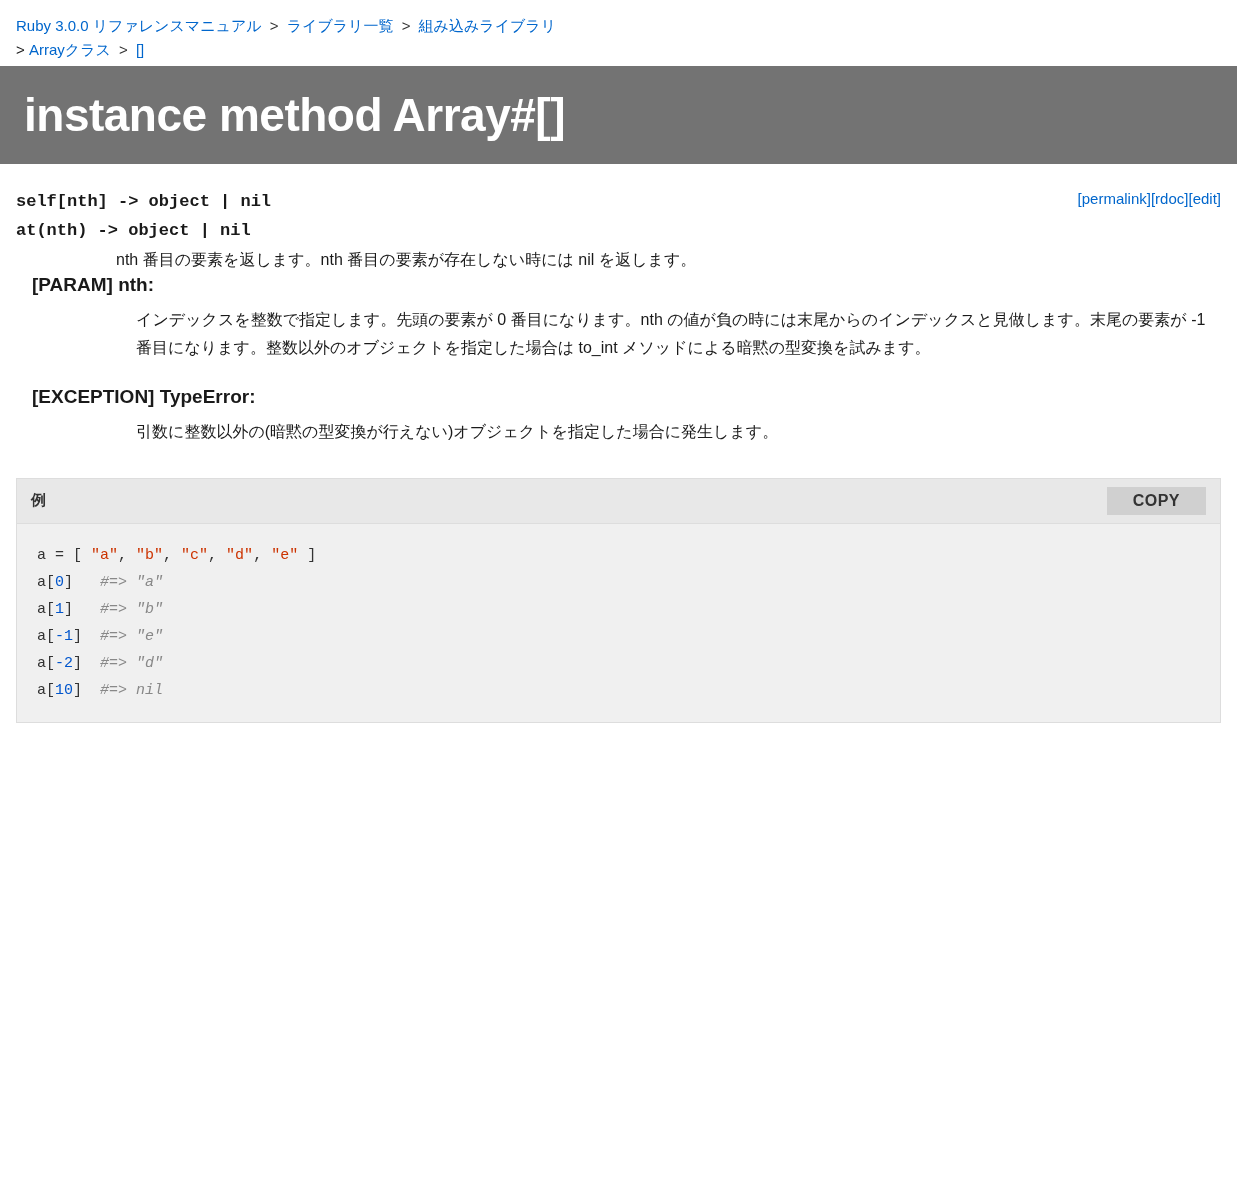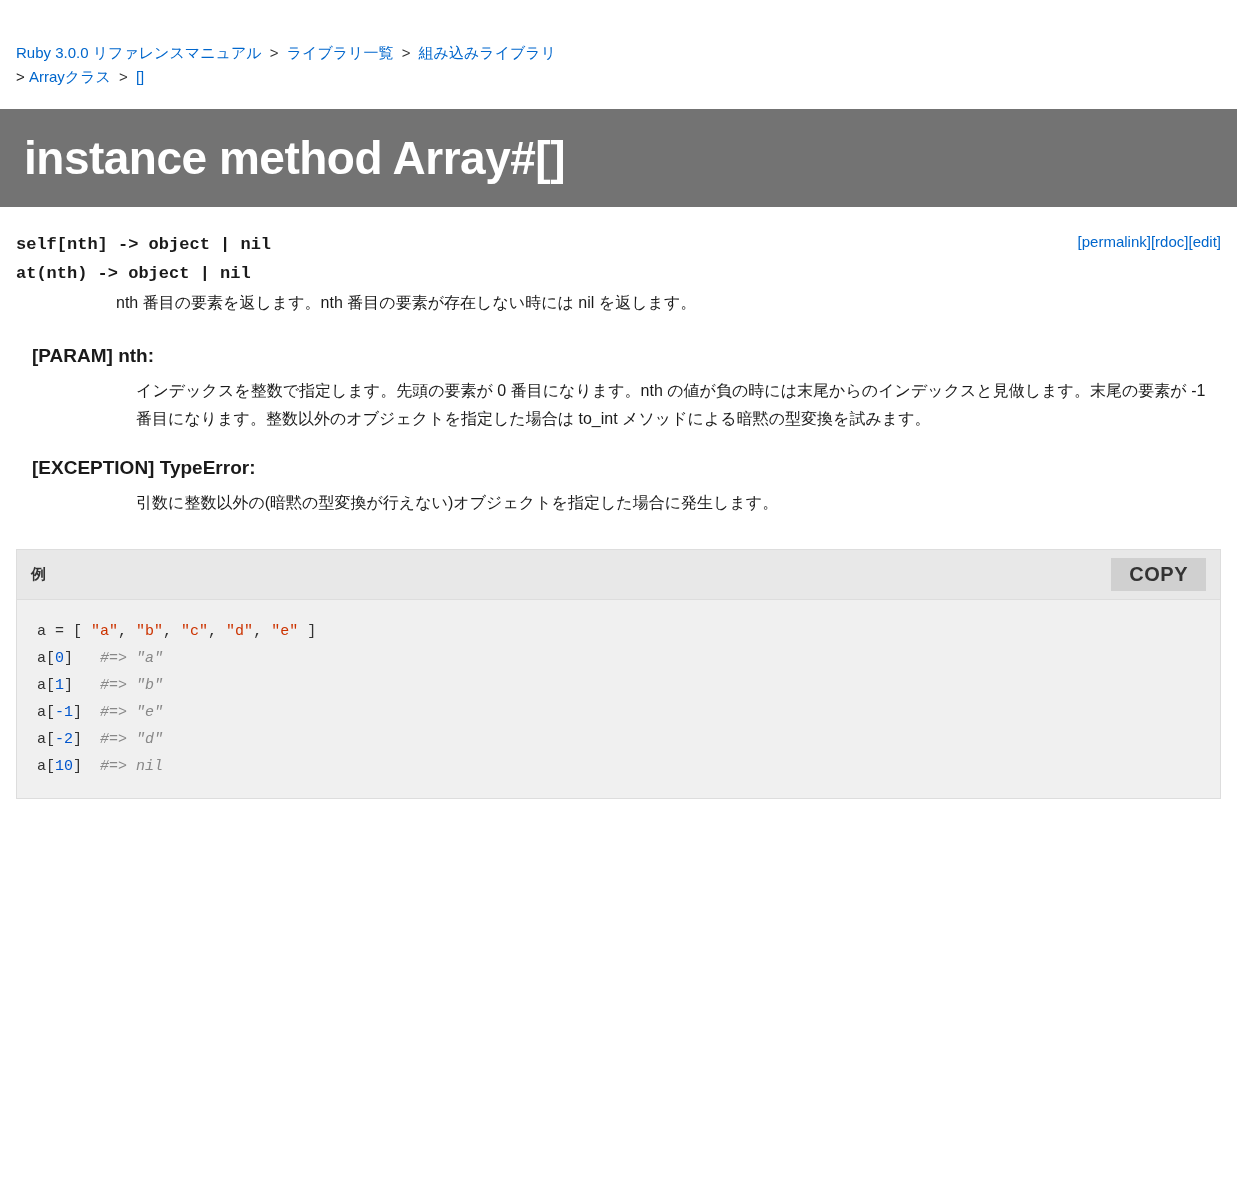--- a/index.html
+++ b/index.html
@@ -11,24 +11,23 @@
     body {
       font-family: "Helvetica Neue", Arial, "Hiragino Kaku Gothic ProN", "Hiragino Sans", Meiryo, sans-serif;
       font-size: 16px;
       color: #1a1a1a;
       background: #fff;
       width: 1237px;
       min-height: 1190px;
     }
 
     .breadcrumb-area {
-      padding: 14px 16px 20px 16px;
+      padding: 14px 16px 4px 16px;
       font-size: 15px;
       line-height: 1.6;
-      margin-top: 27px;
     }
 
     .breadcrumb-area a {
       color: #0066cc;
       text-decoration: none;
     }
 
     .breadcrumb-separator {
       color: #333;
       margin: 0 4px;
@@ -71,21 +70,20 @@
       padding-top: 2px;
     }
 
     .signatures-right a {
       color: #0066cc;
       text-decoration: none;
     }
 
     .description {
       margin-left: 100px;
-      margin-bottom: 28px;
       font-size: 16px;
       line-height: 1.75;
     }
 
     .section-block {
       margin-bottom: 24px;
     }
 
     .section-title {
       font-size: 19px;
@@ -118,22 +116,22 @@
 
     .example-label {
       font-size: 15px;
       font-weight: bold;
       color: #333;
     }
 
     .copy-button {
       background: #d0d0d0;
       border: none;
-      padding: 5px 18px;
-      font-size: 20px;
+      padding: 5px 26px;
+      font-size: 16px;
       font-weight: bold;
       color: #333;
       cursor: pointer;
       letter-spacing: 0.5px;
     }
 
     .code-block {
       padding: 18px 20px;
       font-family: "Courier New", Courier, monospace;
       font-size: 15px;

